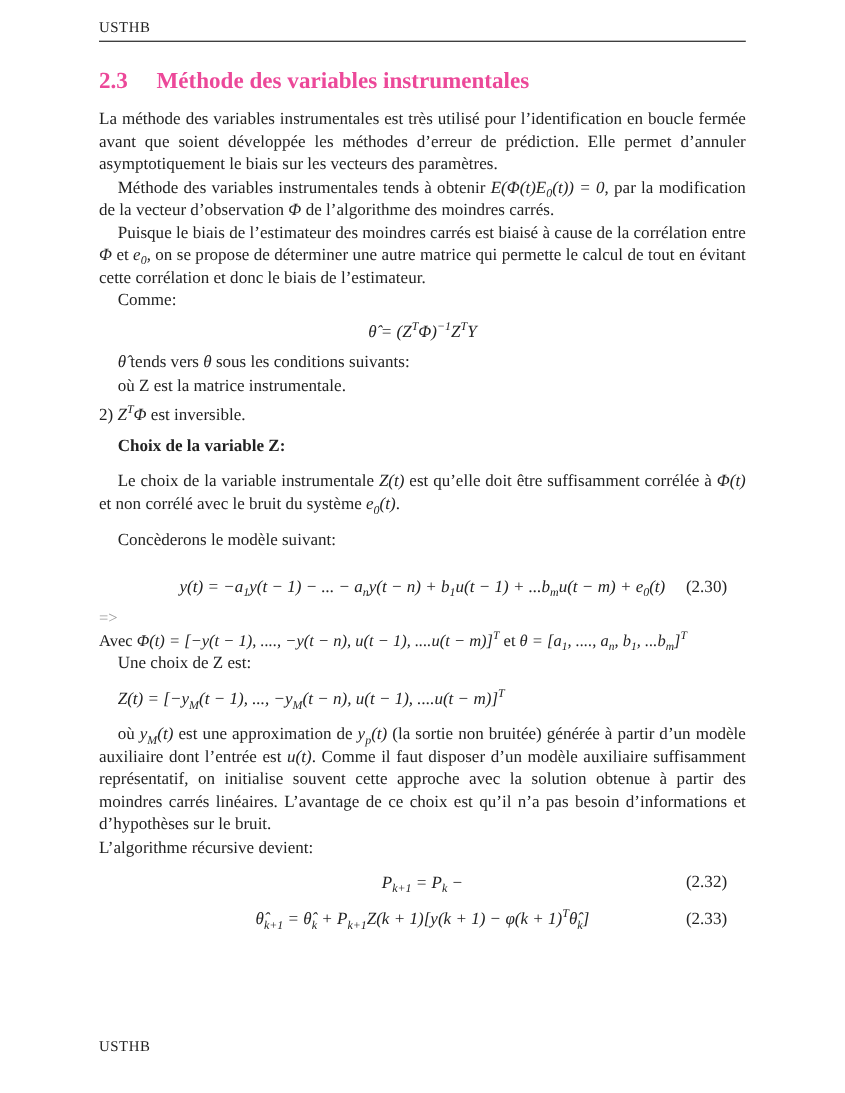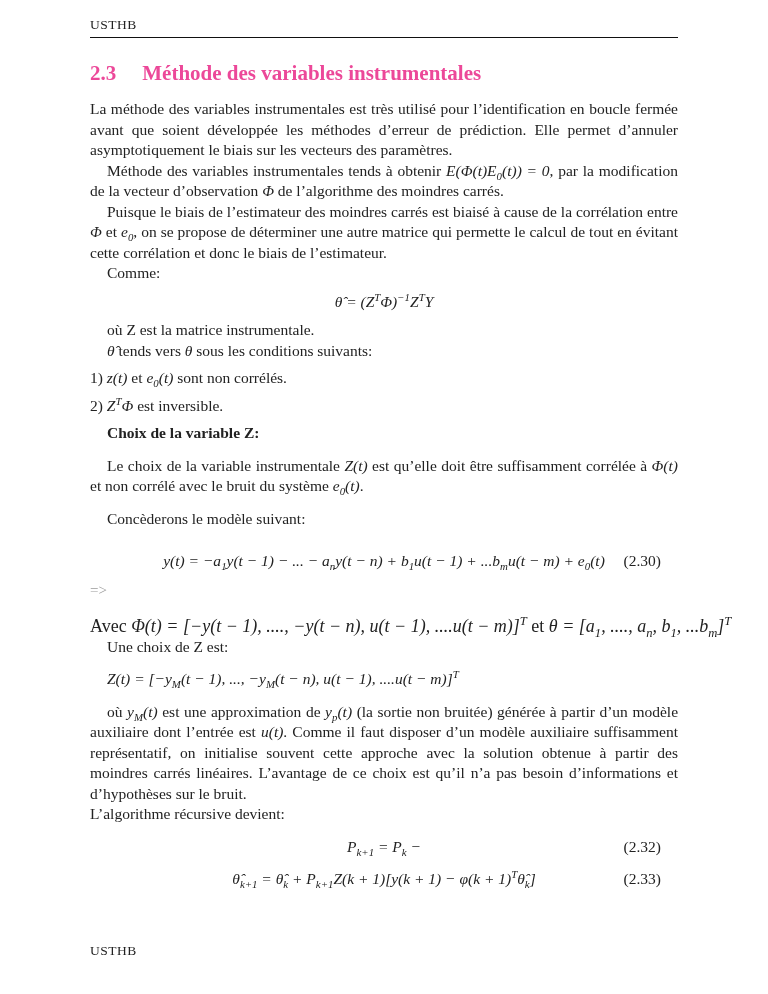--- a/index.html
+++ b/index.html
@@ -22,21 +22,21 @@
   .ind{text-indent:17px;}
   .bold{font-weight:700;}
   .sp-top{margin-top:12px;}
   .m{font-style:italic;}
   sup,sub{font-size:70%;line-height:0;}
   .eq{position:relative;text-align:center;margin:8px 0;}
   .eq .expr{display:inline-block;}
   .eqno{position:absolute;right:17px;top:50%;transform:translateY(-50%);font-style:normal;}
   .sp-big{margin:22px 0 4px 0;text-decoration:underline;}
   .arrow{color:#9b9b9b;margin:4px 0 0 0;font-size:15px;}
-  .oneline{white-space:nowrap;text-align:left;font-size:18px;margin-top:16px;}
+  .oneline{white-space:nowrap;text-align:left;font-size:15px;}
   .litem{margin-top:7px;}
   .frac{display:inline-block;vertical-align:middle;text-align:center;margin-left:3px;}
   .frac .fnum{display:block;padding:0 5px 2px 5px;border-bottom:1px solid #222;}
   .frac .fden{display:block;padding:2px 5px 0 5px;}
   .eq232{margin:12px 0 2px 0;}
   .eq233{margin:10px 0 4px 0;}
   .ftr{margin-top:auto;font-size:13.5px;letter-spacing:.5px;line-height:18px;}
 </style>
 </head>
 <body>
@@ -55,24 +55,23 @@
 
   <p>La méthode des variables instrumentales est très utilisé pour l’identification en boucle fermée avant que soient développée les méthodes d’erreur de prédiction. Elle permet d’annuler asymptotiquement le biais sur les vecteurs des paramètres.</p>
   <p class="ind">Méthode des variables instrumentales tends à obtenir <span class="m">E(Φ(t)E<sub>0</sub>(t)) = 0</span>, par la modification de la vecteur d’observation <span class="m">Φ</span> de l’algorithme des moindres carrés.</p>
   <p class="ind">Puisque le biais de l’estimateur des moindres carrés est biaisé à cause de la corrélation entre <span class="m">Φ</span> et <span class="m">e<sub>0</sub></span>, on se propose de déterminer une autre matrice qui permette le calcul de tout en évitant cette corrélation et donc le biais de l’estimateur.</p>
   <p class="ind">Comme:</p>
 
   <div class="eq">
     <span class="expr"><span class="m">θ̂ = (Z<sup>T</sup>Φ)<sup>−1</sup>Z<sup>T</sup>Y</span></span>
   </div>
 
+  <p class="ind"><span class="m">θ̂</span> tends vers <span class="m">θ</span> sous les conditions suivants:</p>
   <p class="ind">où Z est la matrice instrumentale.</p>
-  <p class="ind"><span class="m">θ̂</span> tends vers <span class="m">θ</span> sous les conditions suivants:</p>
 
-  <p class="litem">1) <span class="m">z(t)</span> et <span class="m">e<sub>0</sub>(t)</span> sont non corrélés.</p>
   <p class="litem">2) <span class="m">Z<sup>T</sup>Φ</span> est inversible.</p>
 
   <p class="ind bold litem">Choix de la variable Z:</p>
 
   <p class="ind sp-top">Le choix de la variable instrumentale <span class="m">Z(t)</span> est qu’elle doit être suffisamment corrélée à <span class="m">Φ(t)</span> et non corrélé avec le bruit du système <span class="m">e<sub>0</sub>(t)</span>.</p>
   <p class="ind sp-top">Concèderons le modèle suivant:</p>
 
   <div class="eq sp-big">
     <span class="expr"><span class="m">y(t) = −a<sub>1</sub>y(t − 1) − ... − a<sub>n</sub>y(t − n) + b<sub>1</sub>u(t − 1) + ...b<sub>m</sub>u(t − m) + e<sub>0</sub>(t)</span></span>
     <span class="eqno">(2.30)</span>

